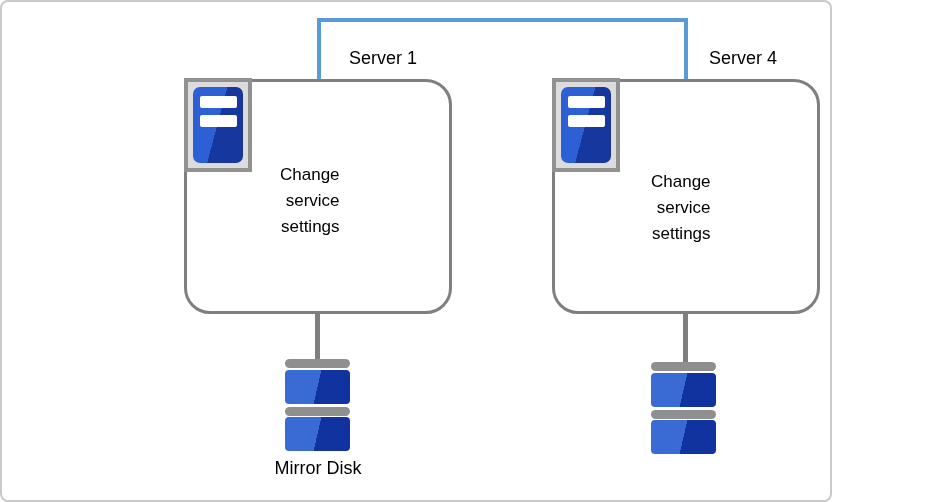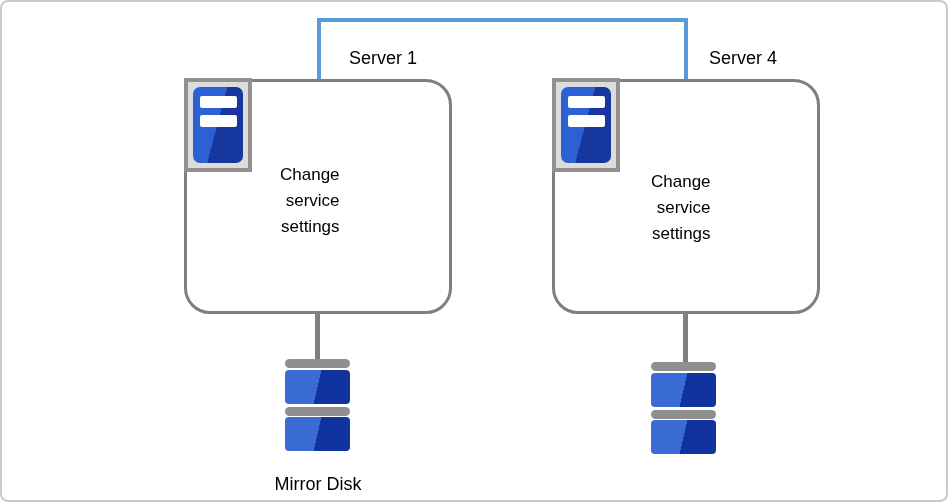--- a/index.html
+++ b/index.html
@@ -1,17 +1,17 @@
 <!DOCTYPE html>
 <html><head>
 <meta charset="utf-8">
 <style>
   html,body{margin:0;padding:0;background:#fff;font-family:"Liberation Sans",sans-serif;}
   .canvas{
-    position:relative;width:948px;height:502px;box-sizing:border-box;
+    position:relative;width:832px;height:502px;box-sizing:border-box;
     background:#ffffff;border:2px solid #cacaca;border-radius:8px;overflow:hidden;
   }
   
   .link-line{
     position:absolute;left:315px;top:16px;width:371px;height:62px;box-sizing:border-box;
     border:4px solid #5b9bd5;border-bottom:none;
   }
   .server-label{
     position:absolute;top:46px;font-size:18px;color:#000;white-space:nowrap;
   }
@@ -57,21 +57,21 @@
   .disk-sep.sep-a{top:0;}
   .disk-sep.sep-b{top:48px;}
   .platter{
     position:absolute;left:0;width:65px;height:34px;border-radius:4px;
     background:linear-gradient(103deg,#3a6bd4 50%,#10339f 50%);
   }
   .platter.pl-a{top:11px;}
   .platter.pl-b{top:58px;}
   .disk-label{
     position:absolute;left:316px;top:456px;transform:translateX(-50%);
-    font-size:18px;color:#000;white-space:nowrap;margin-top:16px;
+    font-size:18px;color:#000;white-space:nowrap;
   }
 </style>
 </head>
 <body>
 
 <div class="canvas">
 
   <div class="link-line"></div>
 
   <div class="server-label s1">Server 1</div>

